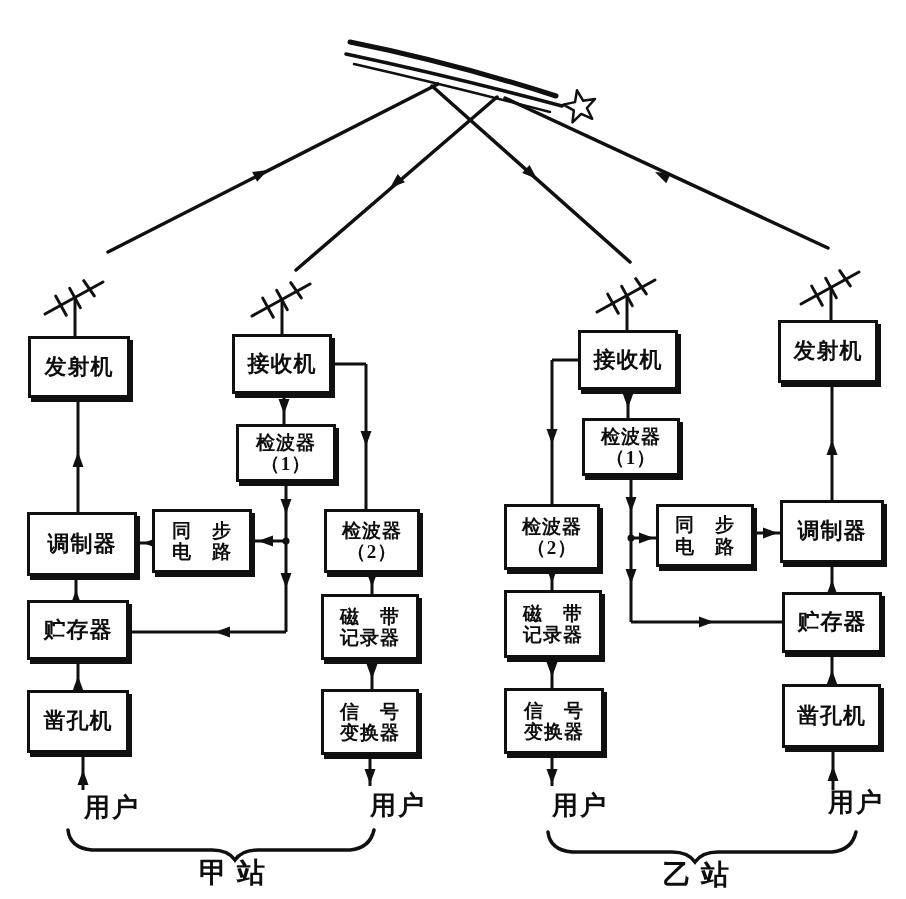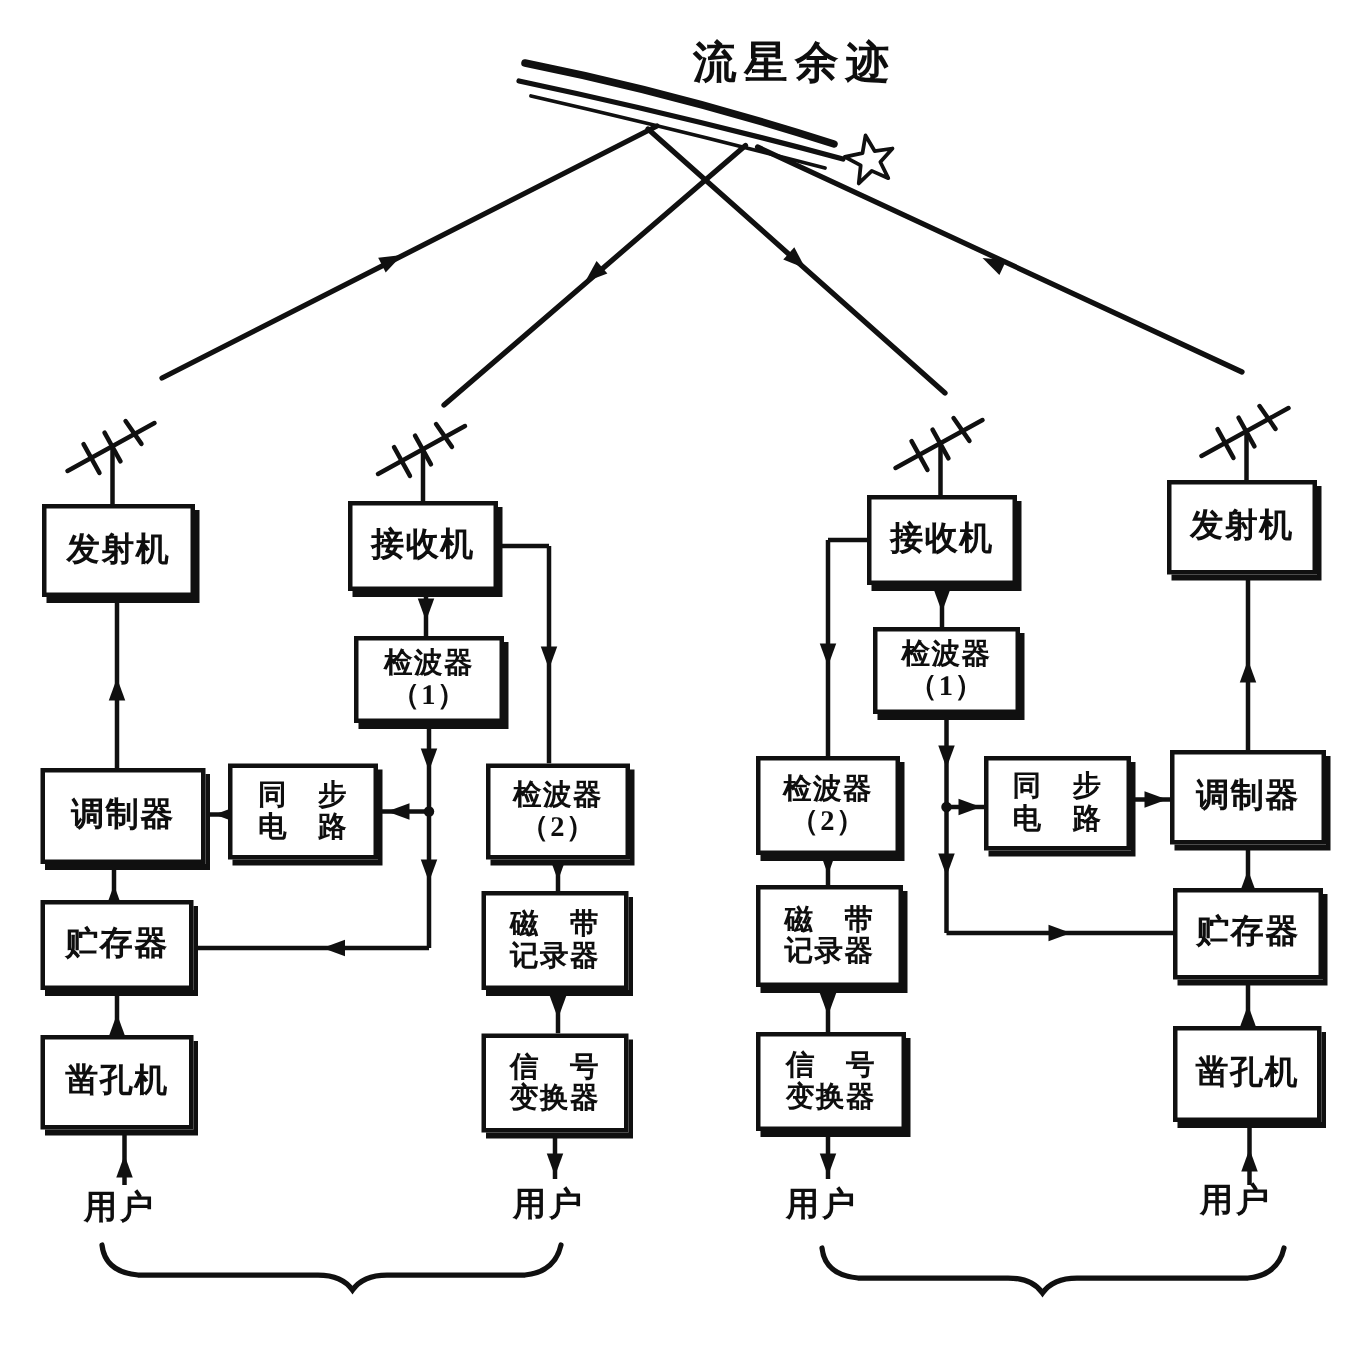--- a/index.html
+++ b/index.html
@@ -14,21 +14,21 @@
     border:3px solid #101010;box-shadow:3px 4px 0 0 #101010;
     display:flex;flex-direction:column;align-items:center;justify-content:center;
     font-weight:bold;text-align:center;line-height:1.12;letter-spacing:1px;
   }
   .one{font-size:22px;}
   .two{font-size:19px;font-family:Liberation Serif, serif;}
   .txt{
     position:absolute;z-index:2;font-weight:bold;white-space:nowrap;
   }
   .title{font-size:29px;letter-spacing:5px;}
-  .user{font-size:22px;letter-spacing:2px;}
+  .user{font-size:26px;letter-spacing:2px;margin-left:28px;}
   .station{font-size:28px;letter-spacing:10px;}
 </style>
 </head>
 <body>
 
 <div id="stage">
 
   <svg id="wires" width="906" height="899" viewBox="0 0 906 899">
     <defs>
       <g id="ah">
@@ -141,21 +141,20 @@
       <use href="#ah" transform="translate(832,670) rotate(-90)"></use>
       <use href="#ah" transform="translate(833,766) rotate(-90)"></use>
     </g>
 
     <g fill="none" stroke="#101010" stroke-width="3.5" stroke-linecap="round">
       <path d="M 68 830 Q 70 848 92 850 L 212 850 Q 228 850 235 860 Q 242 850 258 850 L 350 850 Q 370 848 374 830"></path>
       <path d="M 548 832 Q 550 850 572 852 L 672 852 Q 688 852 695 862 Q 702 852 718 852 L 832 852 Q 852 850 856 832"></path>
     </g>
   </svg>
 
-  <div class="txt title" style="left:420px;top:22px;width:220px;text-align:center;">流星余迹</div>
 
   <div class="box one" style="left:28px;top:336px;width:96px;height:56px;">
     <span>发射机</span>
   </div>
   <div class="box one" style="left:232px;top:334px;width:94px;height:54px;">
     <span>接收机</span>
   </div>
   <div class="box two" style="left:236px;top:424px;width:94px;height:52px;">
     <span>检波器</span>
     <span>（1）</span>
@@ -220,14 +219,16 @@
   </div>
   <div class="box one" style="left:782px;top:684px;width:93px;height:58px;">
     <span>凿孔机</span>
   </div>
 
   <div class="txt user" style="left:56px;top:790px;">用户</div>
   <div class="txt user" style="left:342px;top:788px;">用户</div>
   <div class="txt user" style="left:524px;top:788px;">用户</div>
   <div class="txt user" style="left:800px;top:785px;">用户</div>
 
+  <div class="txt station" style="left:172px;top:854px;width:130px;text-align:center;">甲站</div>
+  <div class="txt station" style="left:636px;top:856px;width:130px;text-align:center;">乙站</div>
 
 </div>
 
 </body></html>

